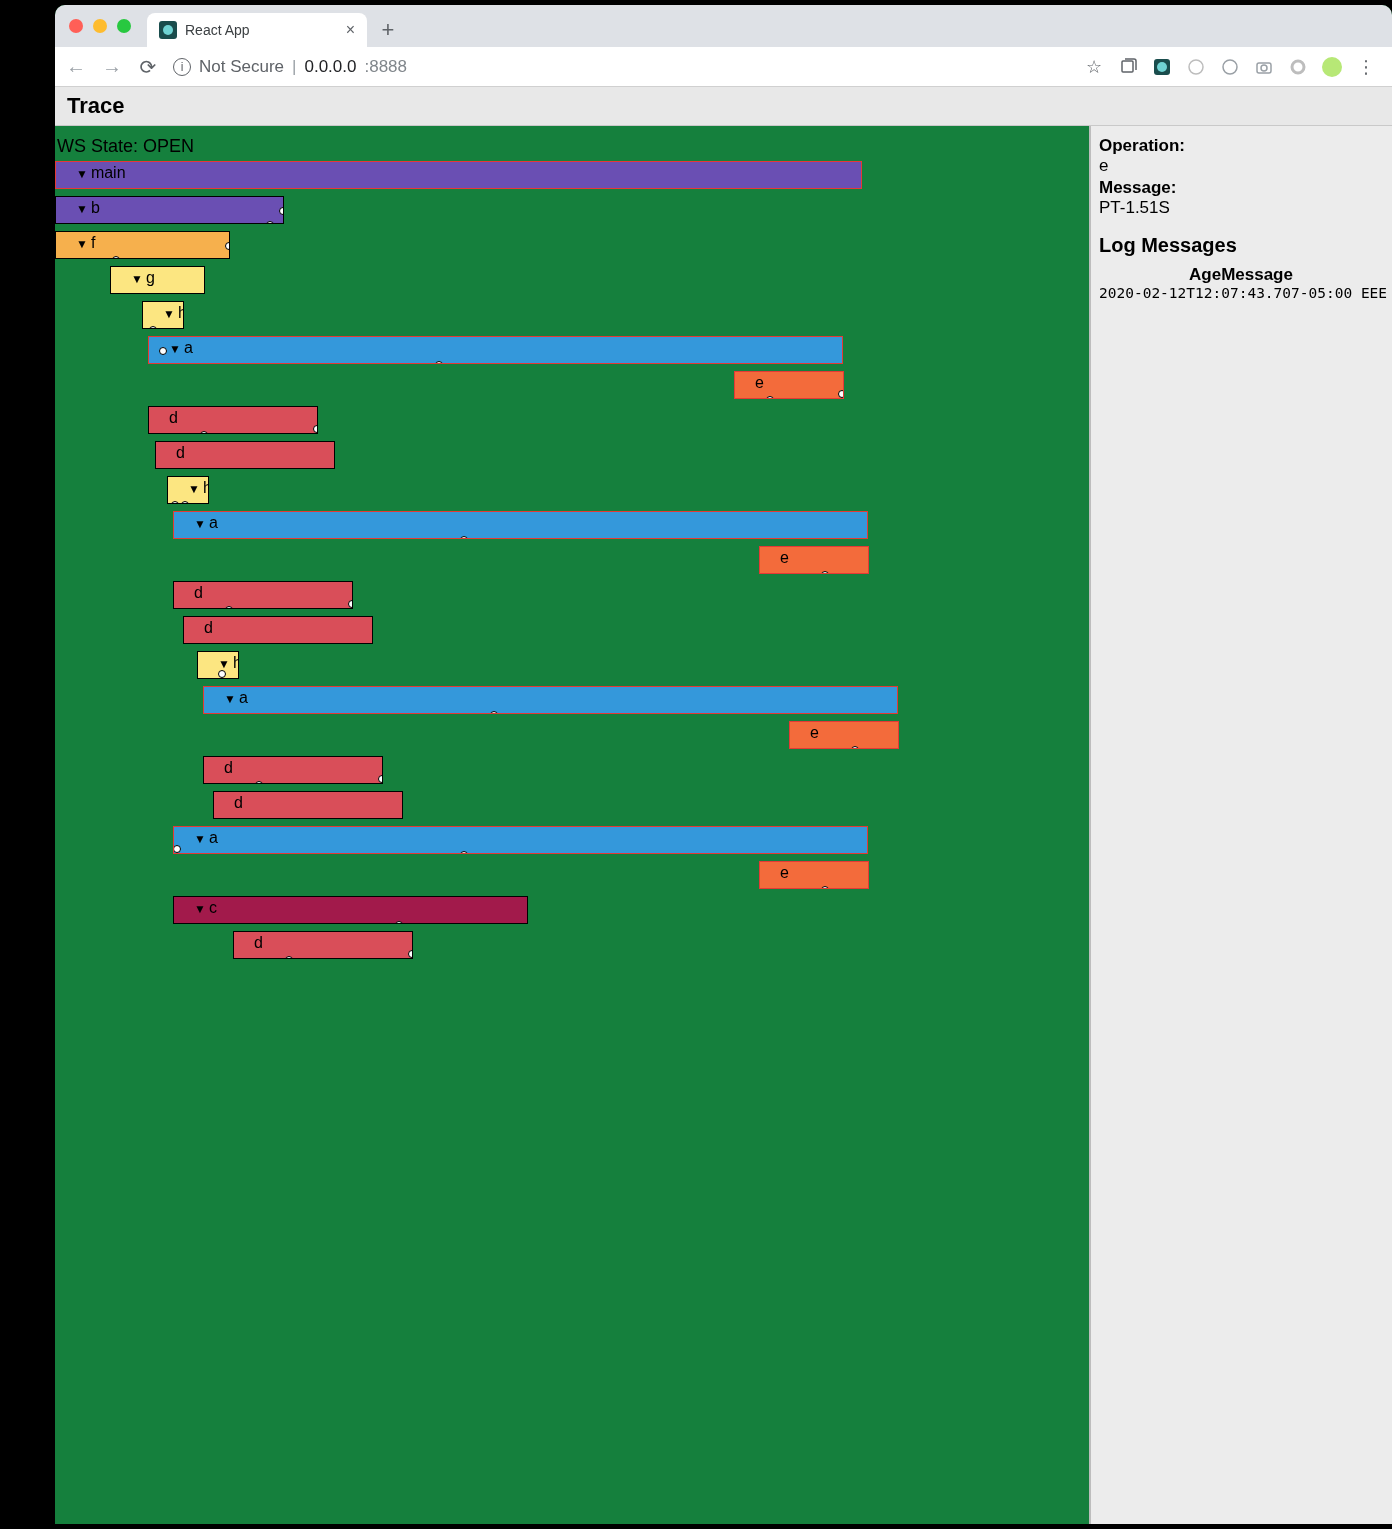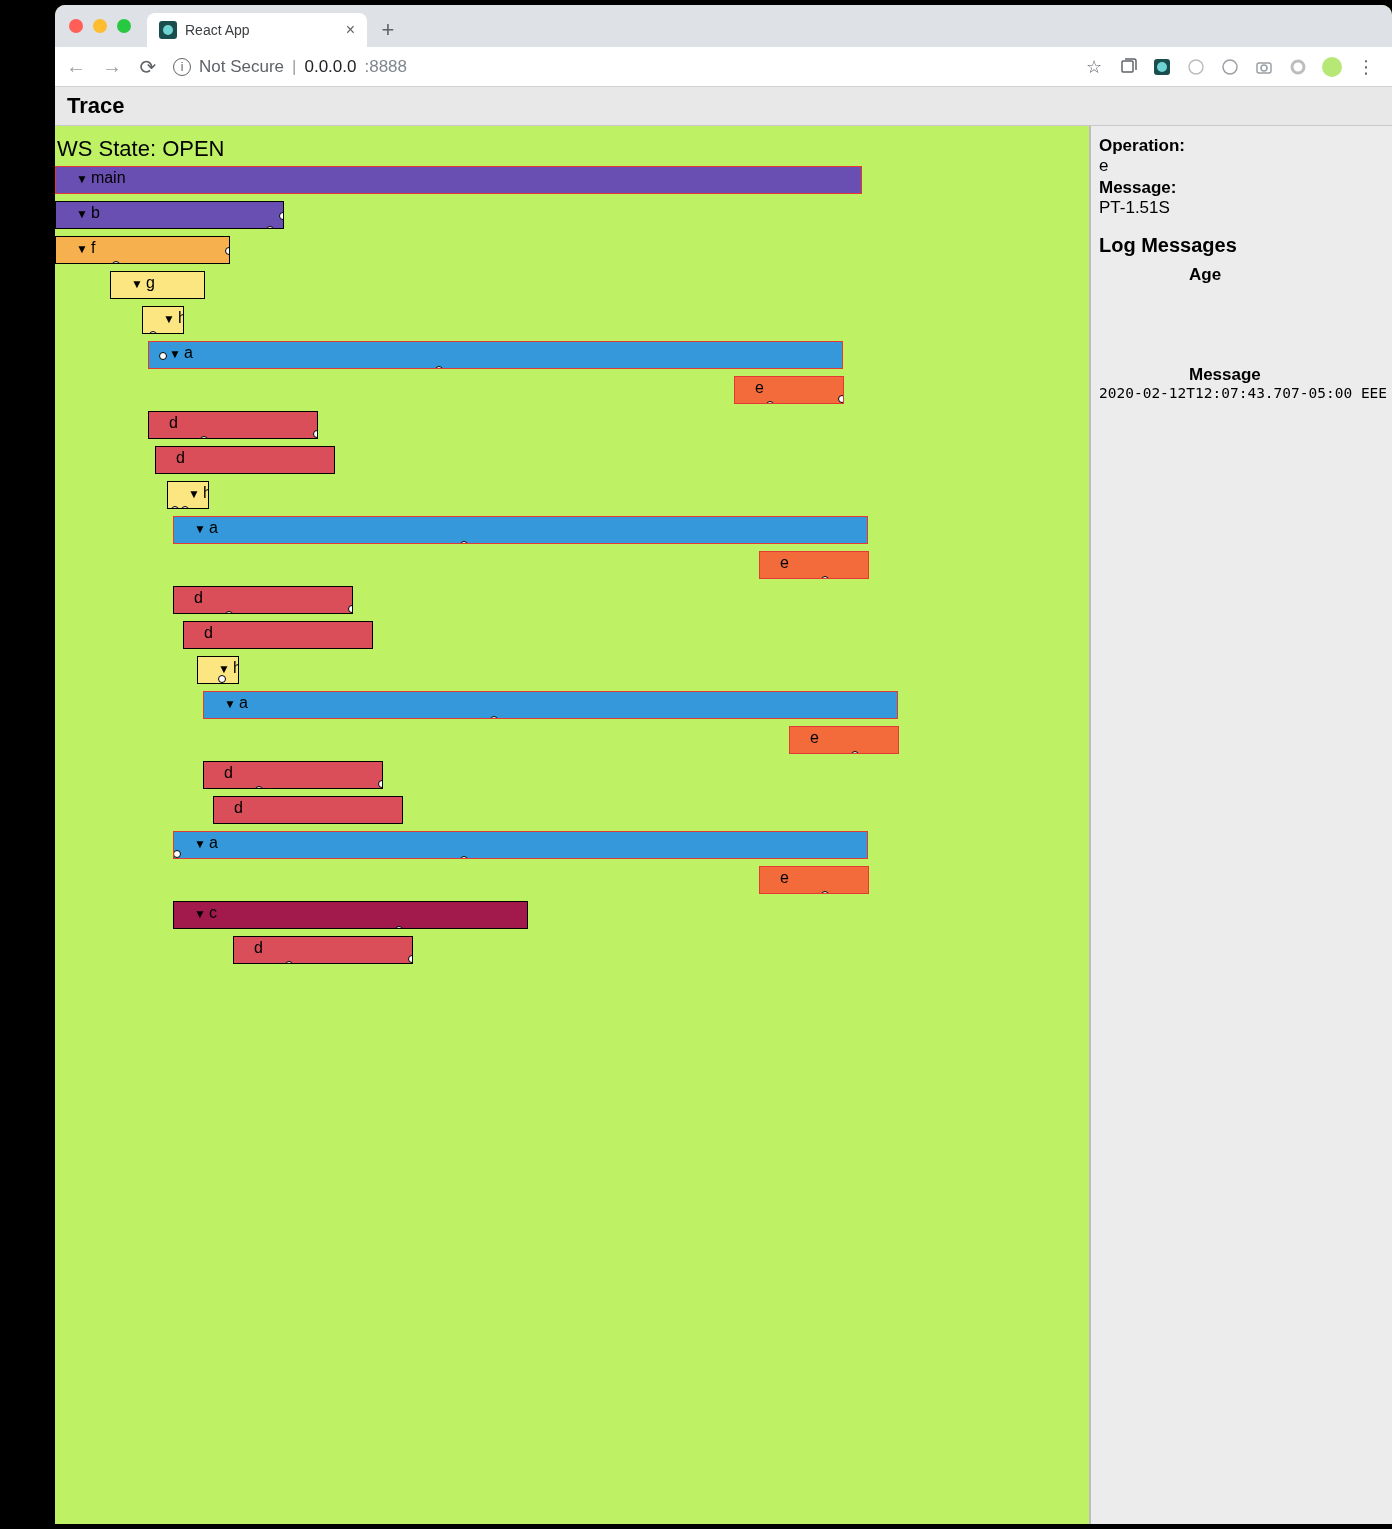--- a/index.html
+++ b/index.html
@@ -10,21 +10,21 @@
     height: 1529px;
     position: relative;
     font-size: 16px;
   }
   .chrome-window {
     position: absolute;
     left: 55px;
     top: 5px;
     width: 1337px;
     height: 1519px;
-    background: #bef264;
+    background: #15803d;
     border-radius: 10px 10px 0 0;
     overflow: hidden;
     box-shadow: 0 0 0 1px rgba(0,0,0,.05);
   }
   .tabstrip {
     height: 42px;
     background: #dee1e6;
     display: flex;
     align-items: flex-end;
     padding-left: 12px;
@@ -103,21 +103,21 @@
     height: calc(100% - 42px - 40px - 38px);
   }
   .left {
     flex: 1;
     position: relative;
     border-right: 1px solid #bdbdbd;
     overflow: hidden;
   }
   .ws {
     padding: 10px 2px 4px 2px;
-    font-size: 22px;
+    font-size: 18px;
   }
   .spans {
     position: relative;
     width: 100%;
     height: 830px;
   }
   .span {
     position: absolute;
     height: 28px;
     border: 1.5px solid #000;
@@ -141,21 +141,21 @@
     font-size: 17px;
     overflow: hidden;
   }
   .kv { display:flex; margin-bottom:2px;flex-direction:column; }
   .kv .k { font-weight:700; width: 92px; }
   .kv .v { flex:1; }
   .section-h {
     font-size: 20px; font-weight:700; margin: 16px 0 8px 0;
   }
   .log-head {
-    display:flex; gap:80px; font-weight:700; padding-left:90px;flex-direction:column;
+    display:flex; font-weight:700; padding-left:90px;
   }
   .log-line {
     font-family: Menlo, Consolas, monospace;
     font-size: 14.5px;
     white-space: nowrap;
   }
 </style>
 </head>
 <body>
 

